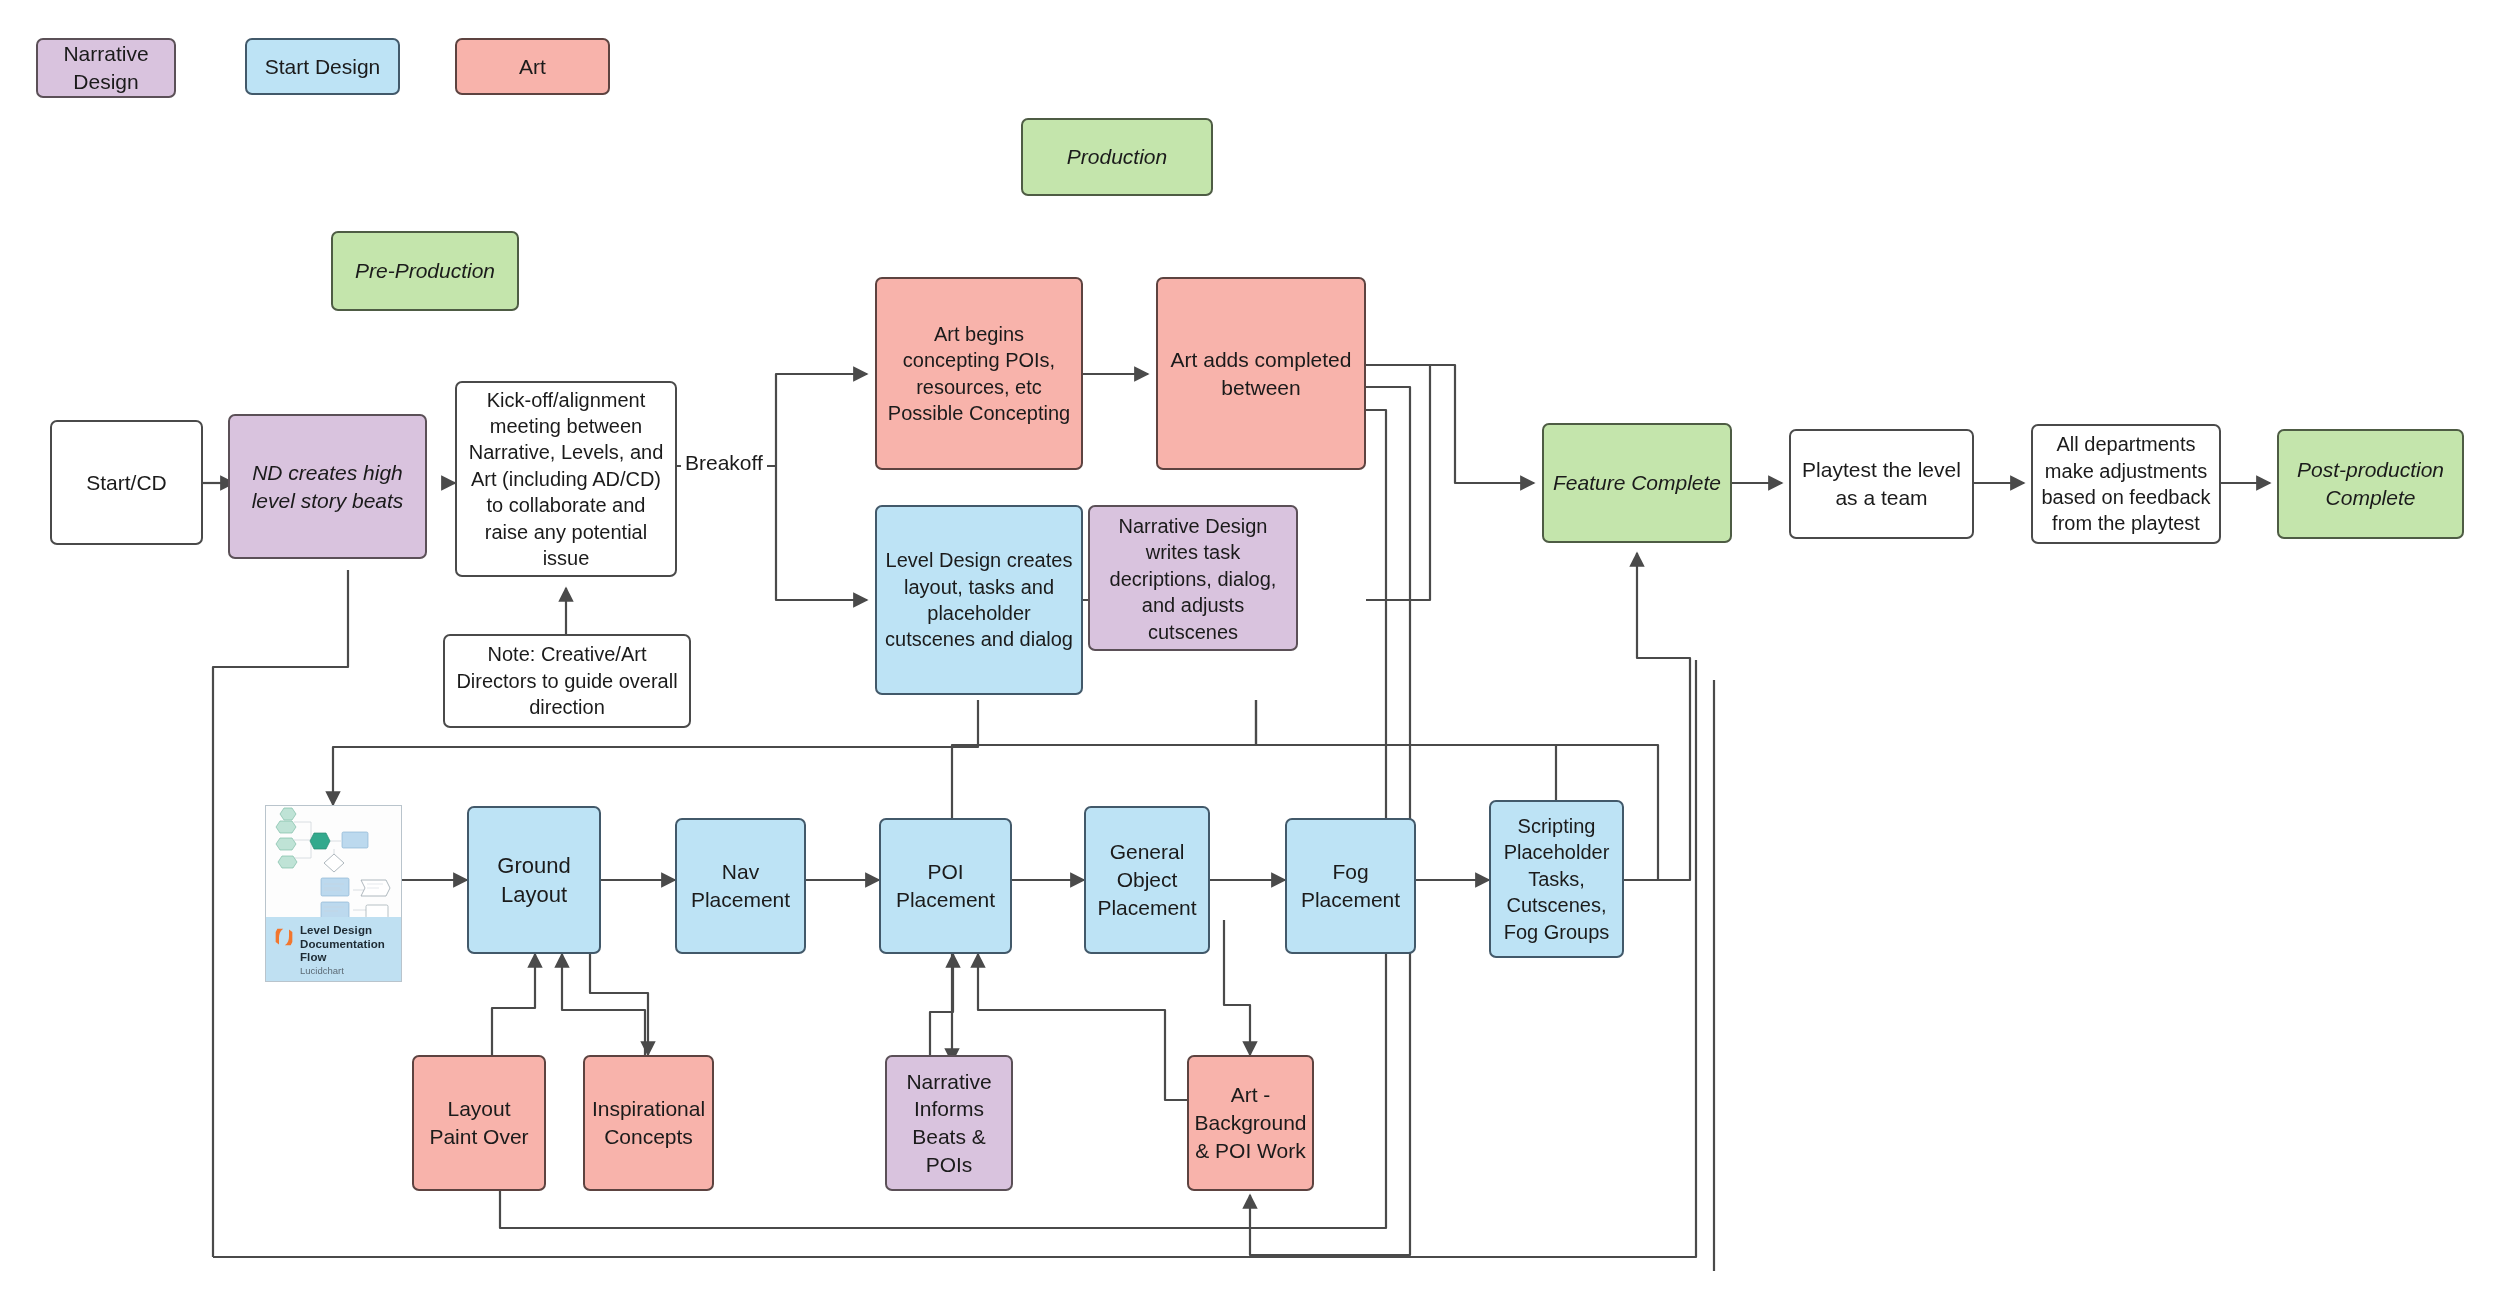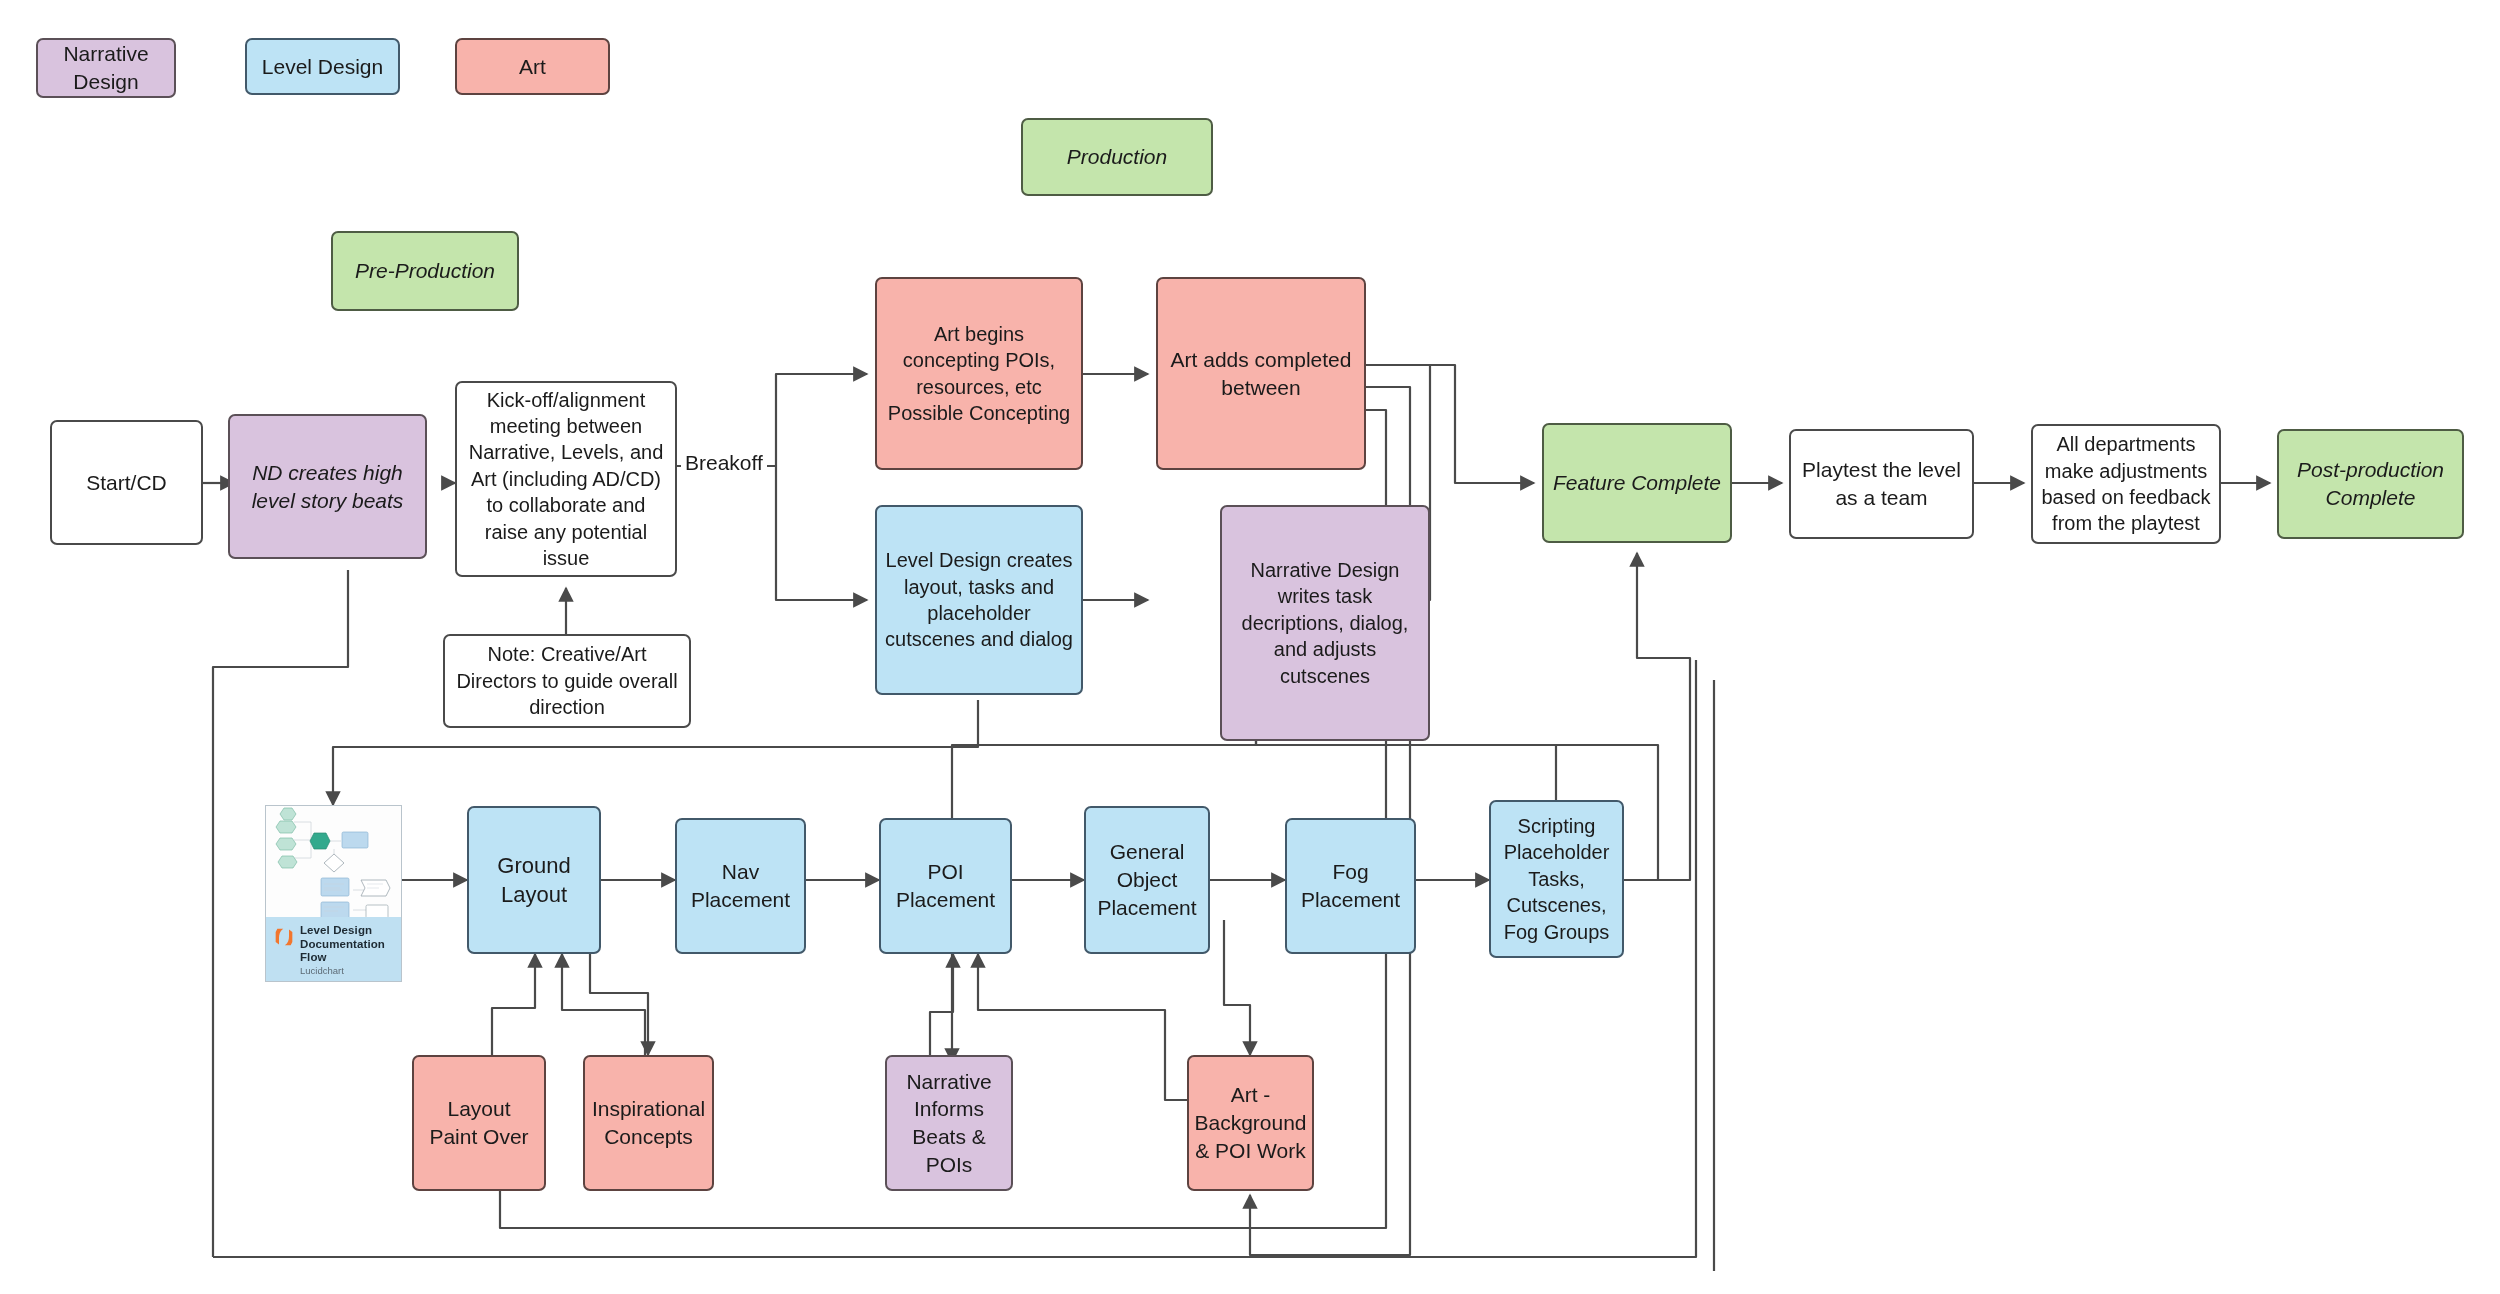--- a/index.html
+++ b/index.html
@@ -178,21 +178,21 @@
 
       <path d="M 213 1257 L 1696 1257 L 1696 660"></path>
       <path d="M 1714 1271 L 1714 680"></path>
     </g>
   </svg>
 
   <div class="node n-narr" style="left:36px; top:38px; width:140px; height:60px;">
     <span>Narrative Design</span>
   </div>
   <div class="node n-level" style="left:245px; top:38px; width:155px; height:57px;">
-    <span>Level Design</span>
+    <span>Start Design</span>
   </div>
   <div class="node n-art" style="left:455px; top:38px; width:155px; height:57px;">
     <span>Art</span>
   </div>
 
   <div class="node n-green" style="left:1021px; top:118px; width:192px; height:78px;">
     <span>Production</span>
   </div>
   <div class="node n-green" style="left:331px; top:231px; width:188px; height:80px;">
     <span>Pre-Production</span>
@@ -221,21 +221,21 @@
   </div>
 
   <div class="node n-art" style="left:1156px; top:277px; width:210px; height:193px;">
     <span>Art adds completed between</span>
   </div>
 
   <div class="node n-level small" style="left:875px; top:505px; width:208px; height:190px;">
     <span>Level Design creates layout, tasks and placeholder cutscenes and dialog</span>
   </div>
 
-  <div class="node n-narr small" style="left:1220px; top:505px; width:210px; height:236px;">
+  <div class="node n-narr small" style="left:1088px; top:505px; width:210px; height:146px;align-items:flex-end;">
     <span>Narrative Design writes task decriptions, dialog, and adjusts cutscenes</span>
   </div>
 
   <div class="node n-green" style="left:1542px; top:423px; width:190px; height:120px;">
     <span>Feature Complete</span>
   </div>
 
   <div class="node n-plain" style="left:1789px; top:429px; width:185px; height:110px;">
     <span>Playtest the level as a team</span>
   </div>

